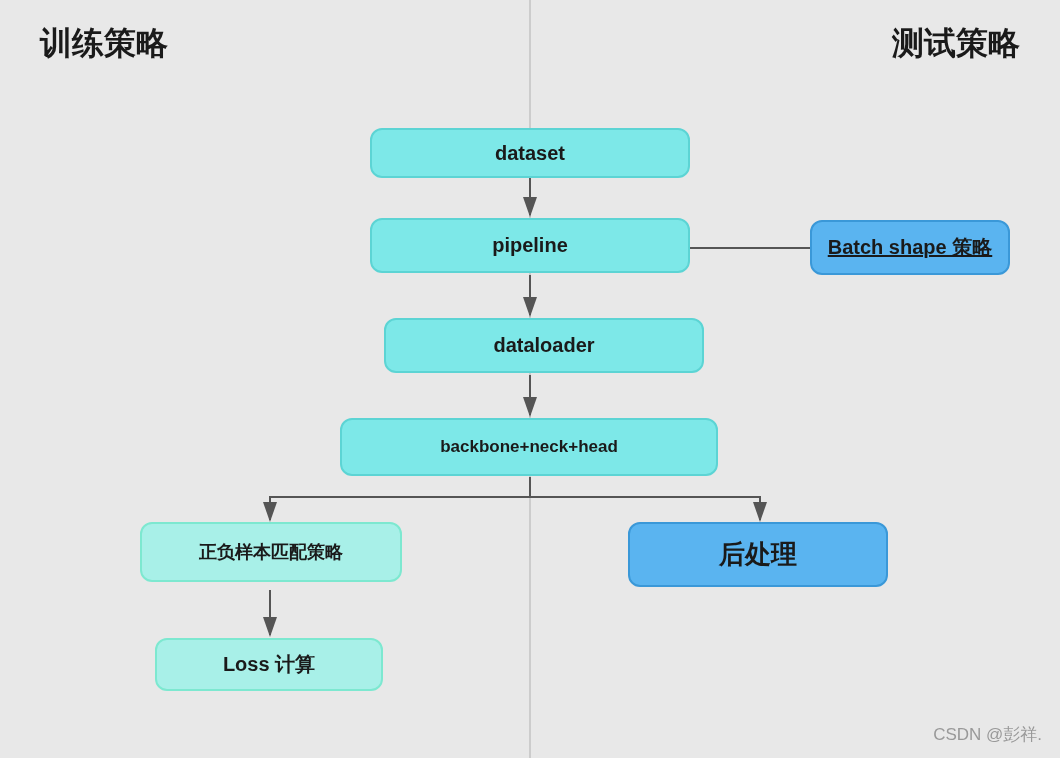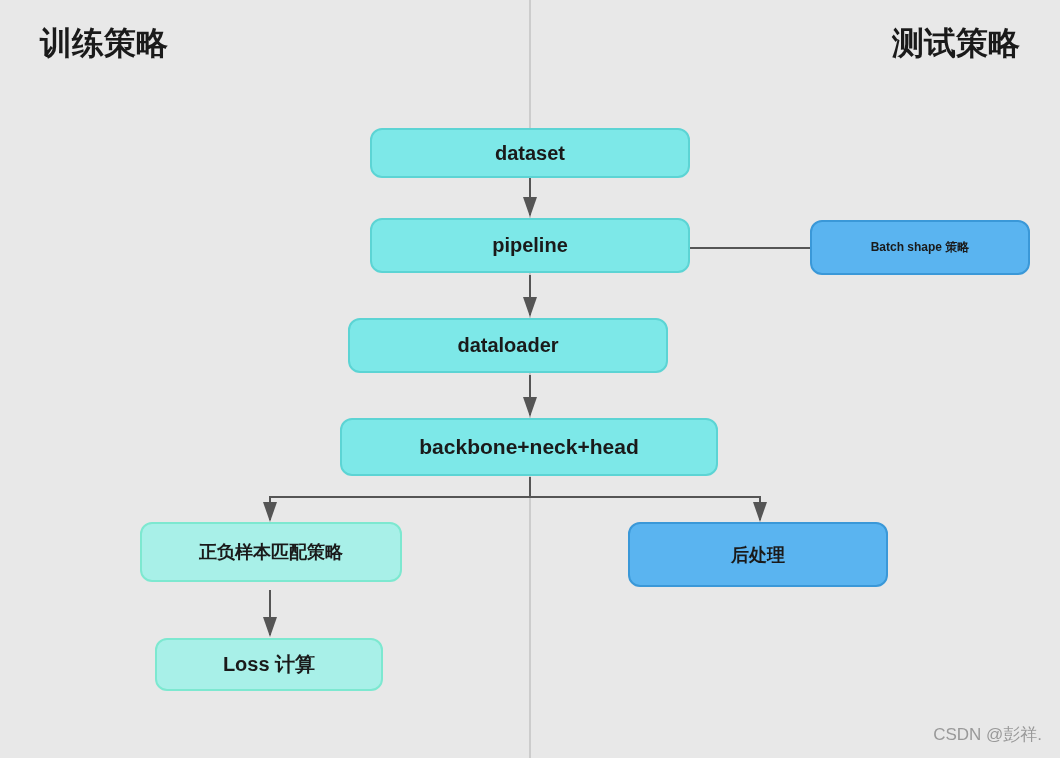--- a/index.html
+++ b/index.html
@@ -119,37 +119,37 @@
 </svg>
 
 <div class="box box-cyan" style="left: 370px; top: 128px; width: 320px; height: 50px;">
   <span>dataset</span>
 </div>
 
 <div class="box box-cyan" style="left: 370px; top: 218px; width: 320px; height: 55px;">
   <span>pipeline</span>
 </div>
 
-<div class="box box-blue" style="left: 810px; top: 220px; width: 220px; height: 55px; font-size: 12px;">
+<div class="box box-blue" style="left: 810px; top: 220px; width: 200px; height: 55px; font-size: 20px; text-decoration: underline;">
   <span>Batch shape 策略</span>
 </div>
 
-<div class="box box-cyan" style="left: 348px; top: 318px; width: 320px; height: 55px;">
+<div class="box box-cyan" style="left: 384px; top: 318px; width: 320px; height: 55px;">
   <span>dataloader</span>
 </div>
 
-<div class="box box-cyan" style="left: 340px; top: 418px; width: 378px; height: 58px; font-size: 21px;">
+<div class="box box-cyan" style="left: 340px; top: 418px; width: 378px; height: 58px; font-size: 17px;">
   <span>backbone+neck+head</span>
 </div>
 
 <div class="box box-cyan-light" style="left: 140px; top: 522px; width: 262px; height: 60px; font-size: 18px;">
   <span>正负样本匹配策略</span>
 </div>
 
 <div class="box box-cyan-light" style="left: 155px; top: 638px; width: 228px; height: 53px; font-size: 20px;">
   <span>Loss 计算</span>
 </div>
 
-<div class="box box-blue" style="left: 628px; top: 522px; width: 260px; height: 65px; font-size: 18px;">
+<div class="box box-blue" style="left: 628px; top: 522px; width: 260px; height: 65px; font-size: 26px;">
   <span>后处理</span>
 </div>
 
 <div class="watermark">CSDN @彭祥.</div>
 
 </body></html>

